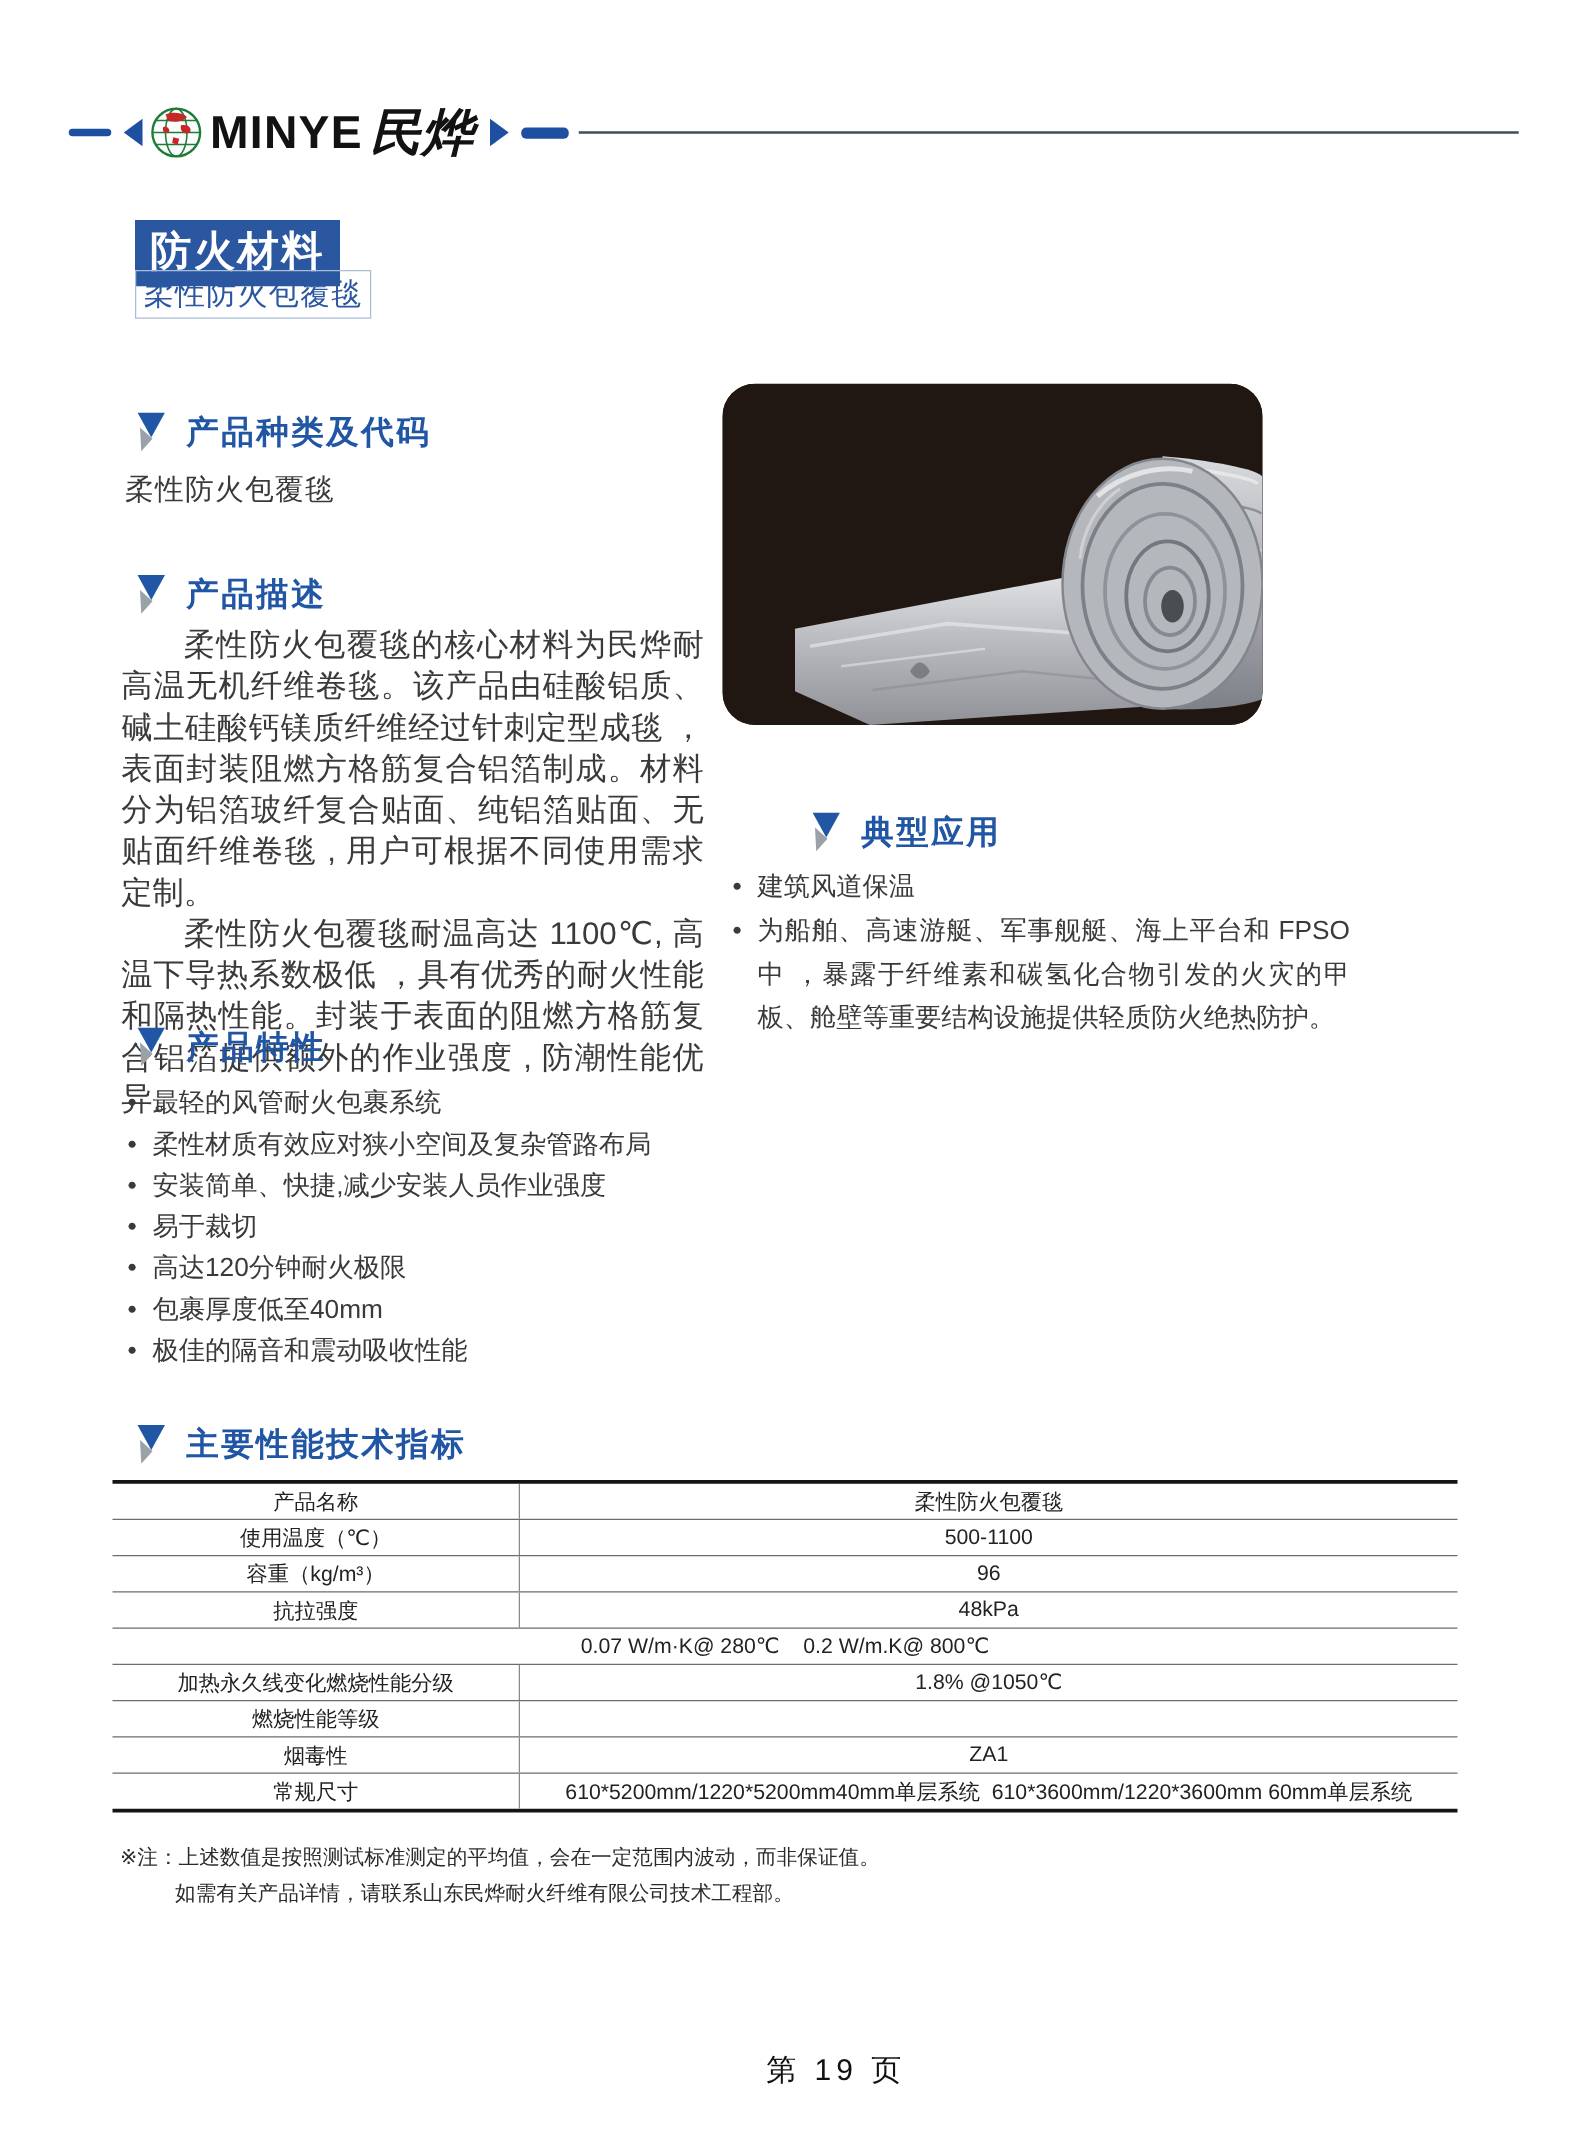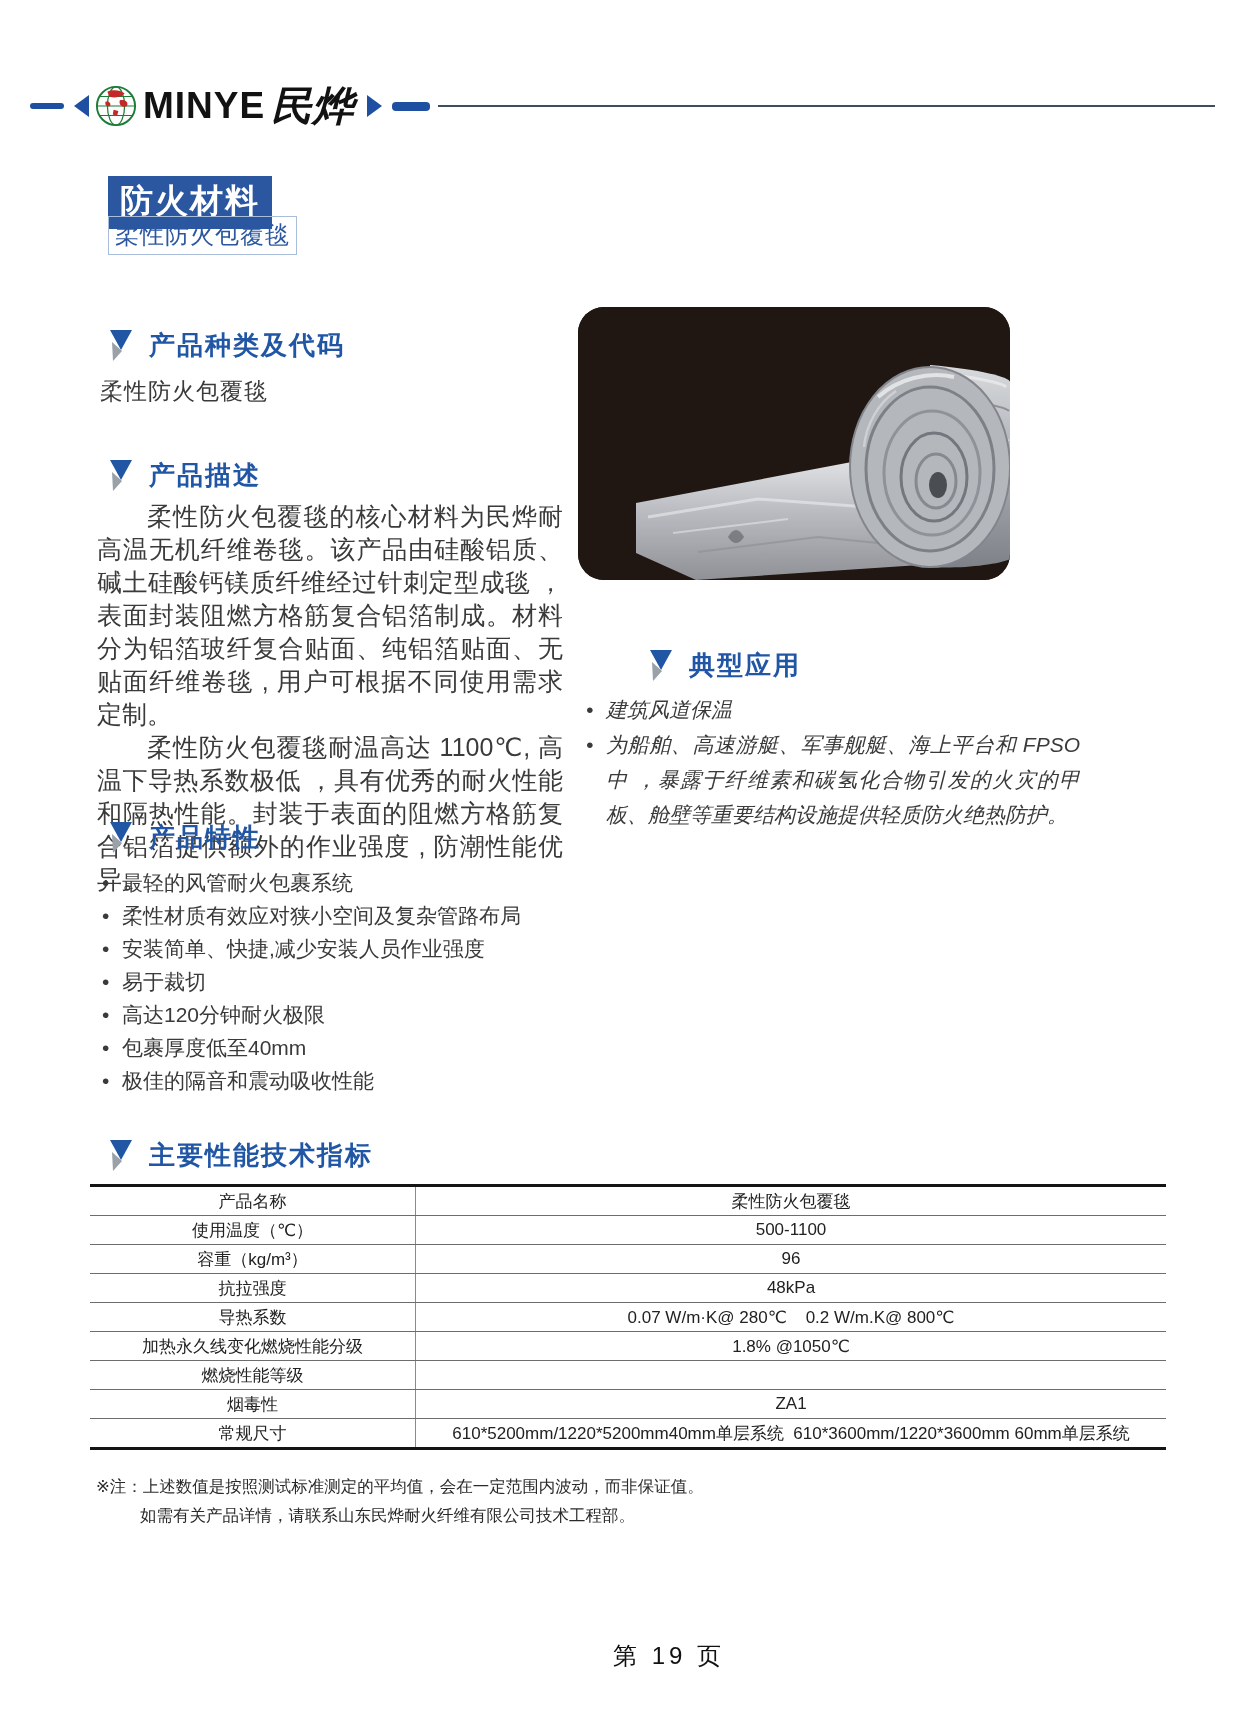--- a/index.html
+++ b/index.html
@@ -2,21 +2,21 @@
 <html><head>
 <meta charset="utf-8">
 <style>
   html,body{margin:0;padding:0;}
   body{
     width:1258px;height:1719px;position:relative;background:#ffffff;
     font-family:"Liberation Sans","DejaVu Sans",sans-serif;color:#333;
     overflow:hidden;
   }
   
-  .header{position:absolute;top:84px;left:30px;right:43px;height:44px;
+  .header{position:absolute;top:84px;left:55px;right:43px;height:44px;
     display:flex;align-items:center;justify-content:flex-end;}
   .h-dash{height:6px;width:34px;background:#1e4fa0;border-radius:3px;flex:none;}
   .h-dash.right{height:9px;width:38px;border-radius:4px;}
   .tri{width:0;height:0;flex:none;}
   .tri-left{border-top:11px solid transparent;border-bottom:11px solid transparent;
     border-right:15px solid #1e4fa0;margin:0 6px 0 10px;}
   .tri-right{border-top:11px solid transparent;border-bottom:11px solid transparent;
     border-left:15px solid #1e4fa0;margin:0 10px 0 10px;}
   .globe{flex:none;margin-right:6px;}
   .brand-en{font-size:37px;font-weight:800;color:#121212;letter-spacing:1px;flex:none;}
@@ -36,21 +36,21 @@
   .type-body{position:absolute;left:100px;top:376px;font-size:23px;color:#3a3a3a;letter-spacing:1px;}
   .desc-body{position:absolute;left:97px;top:500px;width:466px;}
   .desc-body p{margin:0;text-indent:2em;font-size:25px;line-height:33px;
     text-align:justify;color:#3a3a3a;}
   .blist{position:absolute;margin:0;padding:0;list-style:none;}
   .blist li{position:relative;padding-left:22px;font-size:21px;color:#3a3a3a;}
   .blist li:before{content:"•";position:absolute;left:2px;color:#3a3a3a;}
   .feat-list{left:100px;top:866px;width:470px;}
   .feat-list li{line-height:33px;}
   .app-list{left:584px;top:692px;width:496px;}
-  .app-list li{line-height:35px;text-align:justify;font-style:italic;}
+  .app-list li{line-height:35px;text-align:justify;}
   
   .product-img{position:absolute;left:578px;top:307px;width:432px;height:273px;
     border-radius:26px;overflow:hidden;background:#201712;}
   
   .specs-table{position:absolute;left:90px;top:1184px;width:1076px;
     border-top:3px solid #141414;border-bottom:3px solid #141414;}
   .spec-row{display:flex;height:28px;border-bottom:1px solid #6d6d6d;}
   .spec-row:last-child{border-bottom:none;}
   .spec-label,.spec-value{display:flex;align-items:center;justify-content:center;
     font-size:17px;color:#222;white-space:pre-wrap;}
@@ -196,21 +196,20 @@
   </div>
   <div class="spec-row">
     <div class="spec-label">容重（kg/m³）</div>
     <div class="spec-value">96</div>
   </div>
   <div class="spec-row">
     <div class="spec-label">抗拉强度</div>
     <div class="spec-value">48kPa</div>
   </div>
   <div class="spec-row">
-    <div class="spec-label">导热系数</div>
     <div class="spec-value">0.07 W/m·K@ 280℃    0.2 W/m.K@ 800℃</div>
   </div>
   <div class="spec-row">
     <div class="spec-label">加热永久线变化燃烧性能分级</div>
     <div class="spec-value">1.8% @1050℃</div>
   </div>
   <div class="spec-row">
     <div class="spec-label">燃烧性能等级</div>
   </div>
   <div class="spec-row">

